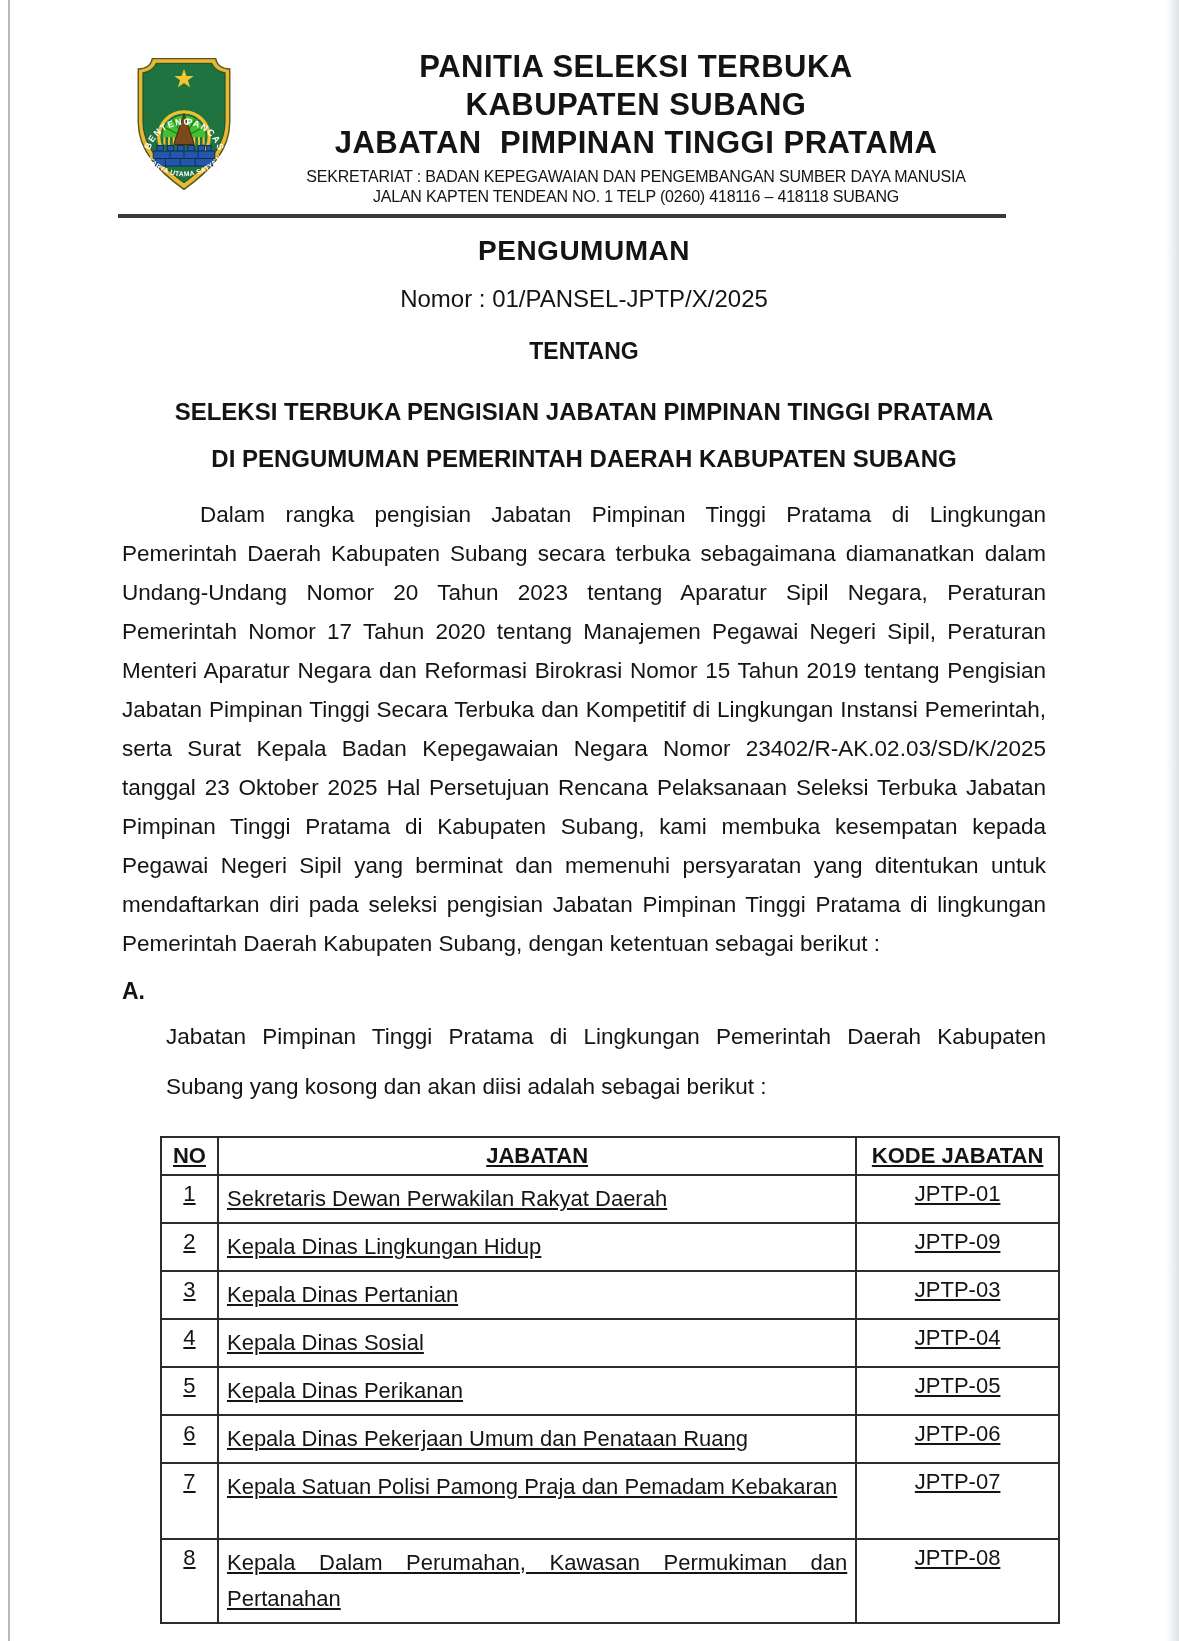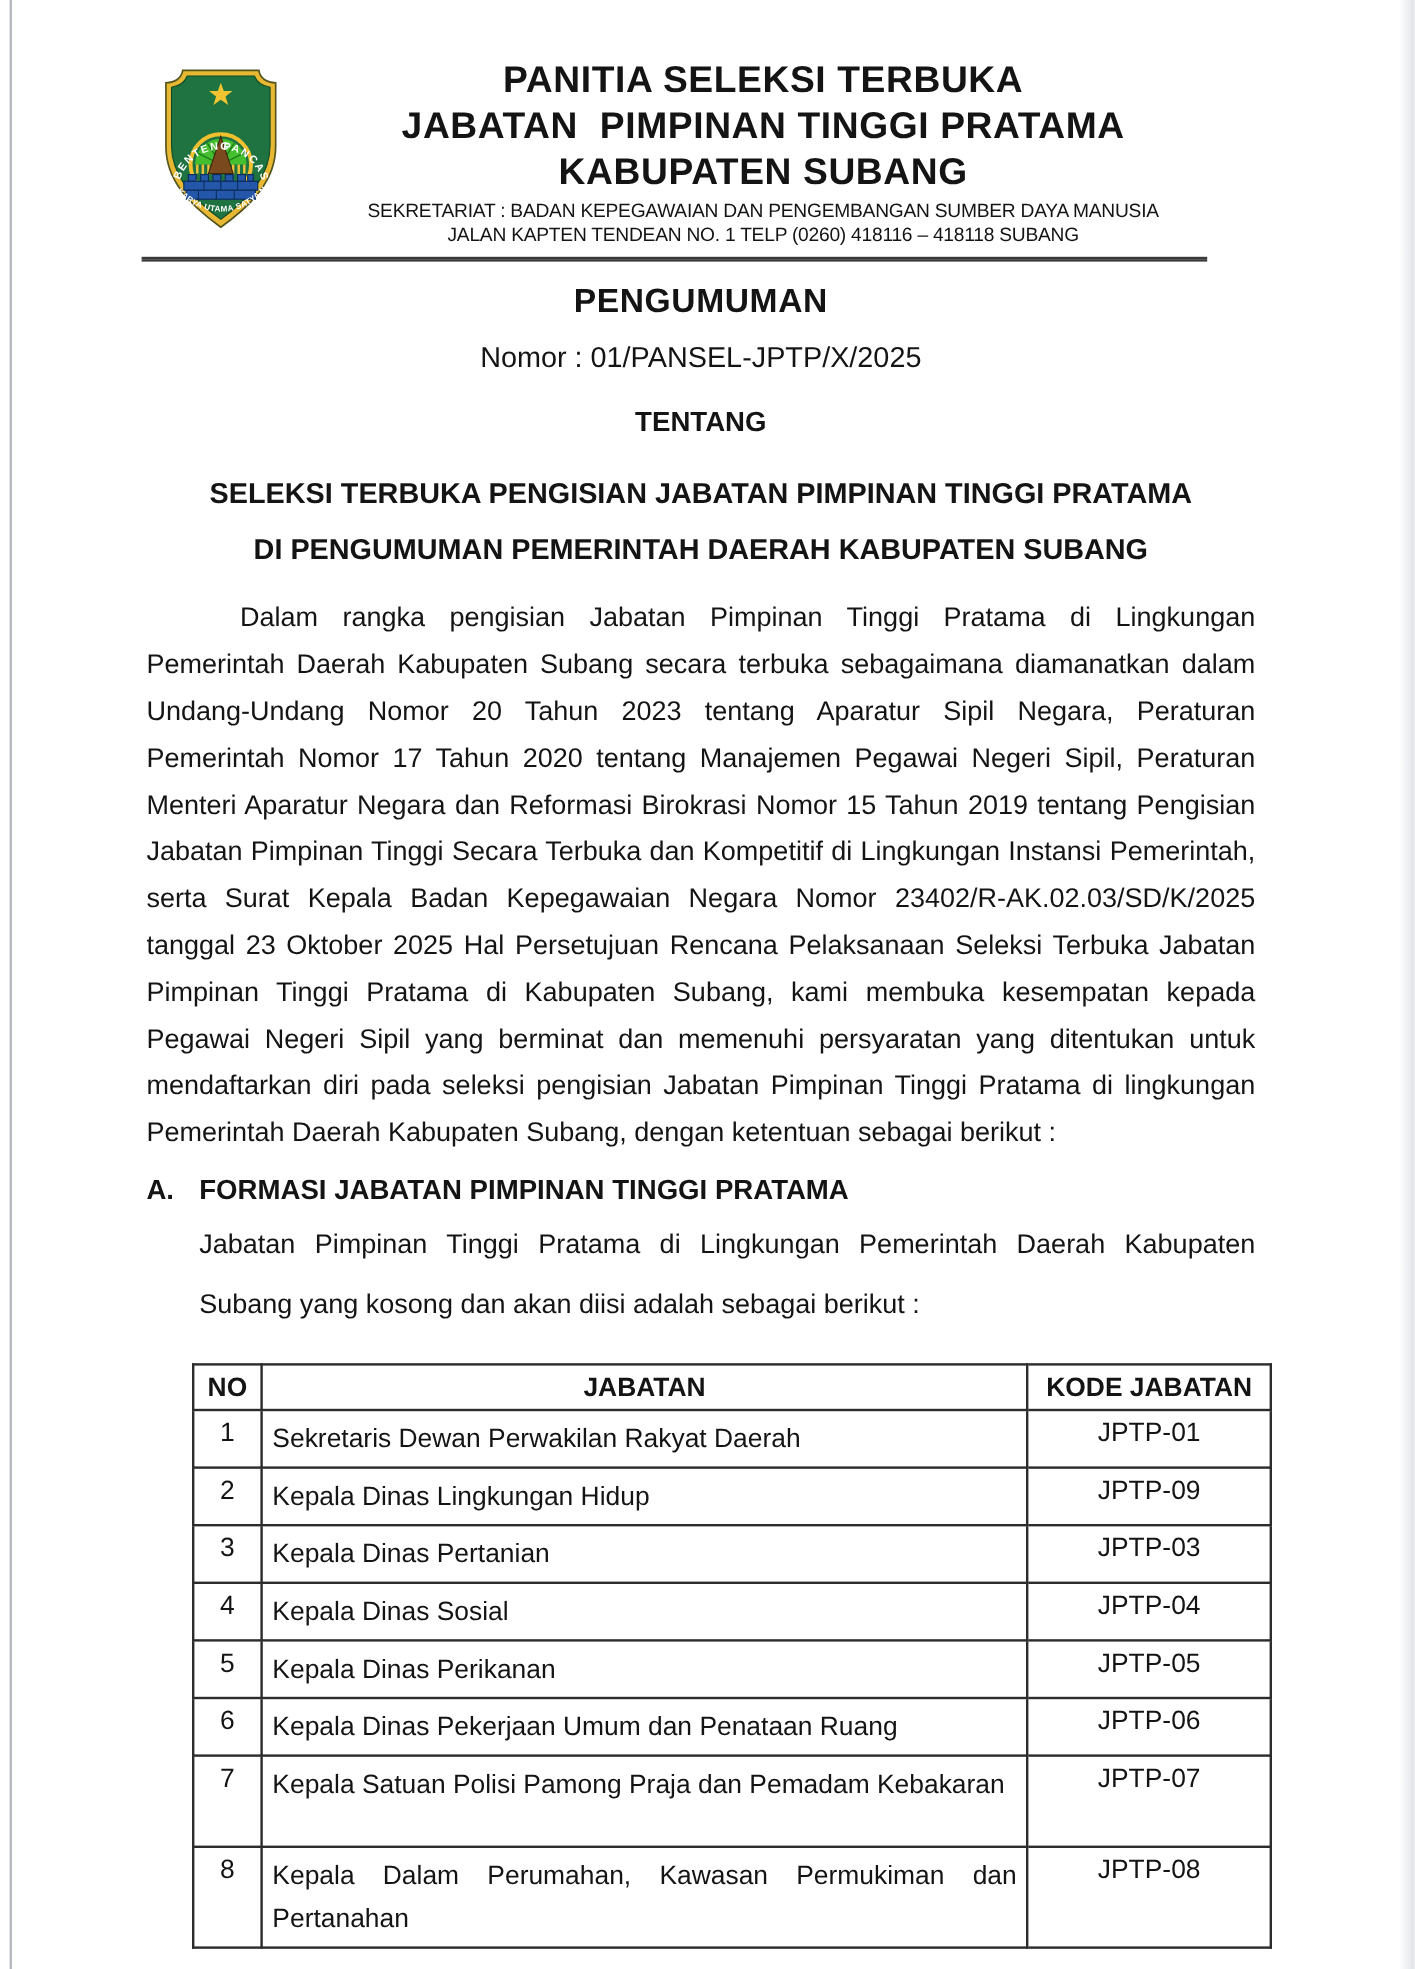--- a/index.html
+++ b/index.html
@@ -36,21 +36,21 @@
 
   
   .opening { margin-top:13px; font-size:22.5px; line-height:39px; text-align:justify; text-indent:78px; }
   .section-head { margin-top:15px; display:flex; font-size:23px; font-weight:bold; }
   .section-letter { width:44px; flex:0 0 44px; }
   .section-intro { margin-top:7px; margin-left:44px; width:880px;
     font-size:22.5px; line-height:50px; text-align:justify; }
 
   
   table.jobs { margin:24px 0 0 38px; width:900px; border-collapse:collapse; font-size:22px; }
-  table.jobs th, table.jobs td { border:2px solid #2c2c2c; vertical-align:top; padding:5px 8px; }
+  table.jobs th, table.jobs td { border:2px solid #2c2c2c; vertical-align:top; padding:5px 8px;text-decoration:underline; }
   table.jobs th { font-weight:bold; text-align:center; height:38px; }
   th.no,  td.no  { width:57px;  text-align:center; }
   th.jabatan { width:640px; }
   td.jabatan { text-align:justify; padding-left:12px; padding-right:14px; line-height:36px; }
   th.kode, td.kode { width:203px; text-align:center; }
   tbody tr:nth-child(1) td, tbody tr:nth-child(2) td { height:34px; }
   tbody tr:nth-child(3) td, tbody tr:nth-child(4) td,
   tbody tr:nth-child(5) td, tbody tr:nth-child(6) td { height:48px; }
   tbody tr:nth-child(7) td { height:76px; }
   tbody tr:nth-child(8) td { height:78px; }
@@ -117,22 +117,22 @@
           <textPath href="#arcTop" startOffset="2%">BENTENG</textPath>
           <textPath href="#arcTop" startOffset="52%">PANCASILA</textPath>
         </text>
         <text font-family="Liberation Sans, sans-serif" font-size="7.2" font-weight="bold" fill="#ffffff" letter-spacing="0.4">
           <textPath href="#arcBottom" startOffset="3%">KARYA UTAMA SATYA NEGARA</textPath>
         </text>
       </svg>
     </div>
     <div class="header-text">
       <div class="org-line">PANITIA SELEKSI TERBUKA</div>
+      <div class="org-line">KABUPATEN SUBANG</div>
       <div class="org-line">JABATAN  PIMPINAN TINGGI PRATAMA</div>
-      <div class="org-line">KABUPATEN SUBANG</div>
       <div class="secretariat">
         <div>SEKRETARIAT : BADAN KEPEGAWAIAN DAN PENGEMBANGAN SUMBER DAYA MANUSIA</div>
         <div>JALAN KAPTEN TENDEAN NO. 1 TELP (0260) 418116 – 418118 SUBANG</div>
       </div>
     </div>
   </div>
   <div class="header-rule"></div>
 
   <div class="doc">
 
@@ -143,21 +143,20 @@
       <div class="announce-subject">
         <div>SELEKSI TERBUKA PENGISIAN JABATAN PIMPINAN TINGGI PRATAMA</div>
         <div>DI PENGUMUMAN PEMERINTAH DAERAH KABUPATEN SUBANG</div>
       </div>
     </div>
 
     <p class="opening">Dalam rangka pengisian Jabatan Pimpinan Tinggi Pratama di Lingkungan Pemerintah Daerah Kabupaten Subang secara terbuka sebagaimana diamanatkan dalam Undang-Undang Nomor 20 Tahun 2023 tentang Aparatur Sipil Negara, Peraturan Pemerintah Nomor 17 Tahun 2020 tentang Manajemen Pegawai Negeri Sipil, Peraturan Menteri Aparatur Negara dan Reformasi Birokrasi Nomor 15 Tahun 2019 tentang Pengisian Jabatan Pimpinan Tinggi Secara Terbuka dan Kompetitif di Lingkungan Instansi Pemerintah, serta Surat Kepala Badan Kepegawaian Negara Nomor 23402/R-AK.02.03/SD/K/2025 tanggal 23 Oktober 2025 Hal Persetujuan Rencana Pelaksanaan Seleksi Terbuka Jabatan Pimpinan Tinggi Pratama di Kabupaten Subang, kami membuka kesempatan kepada Pegawai Negeri Sipil yang berminat dan memenuhi persyaratan yang ditentukan untuk mendaftarkan diri pada seleksi pengisian Jabatan Pimpinan Tinggi Pratama di lingkungan Pemerintah Daerah Kabupaten Subang, dengan ketentuan sebagai berikut :</p>
 
     <div class="section-head">
       <span class="section-letter">A.</span>
-      <span>FORMASI JABATAN PIMPINAN TINGGI PRATAMA</span>
     </div>
     <p class="section-intro">Jabatan Pimpinan Tinggi Pratama di Lingkungan Pemerintah Daerah Kabupaten Subang yang kosong dan akan diisi adalah sebagai berikut :</p>
 
     <table class="jobs">
       <thead>
         <tr>
             <th class="no">NO</th>
             <th class="jabatan">JABATAN</th>
             <th class="kode">KODE JABATAN</th>
           </tr>

